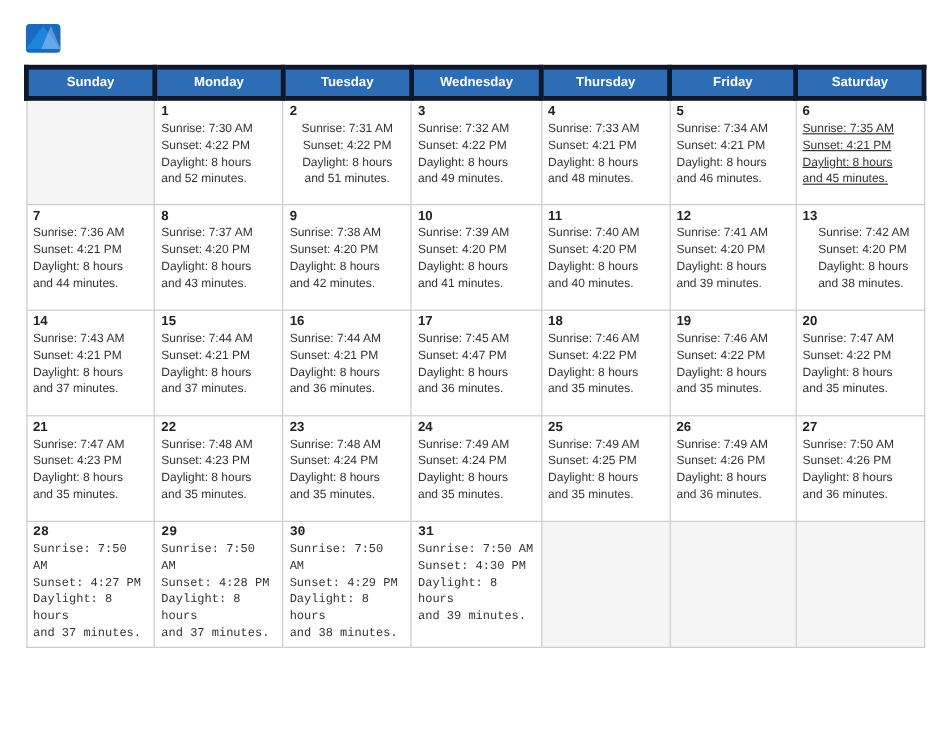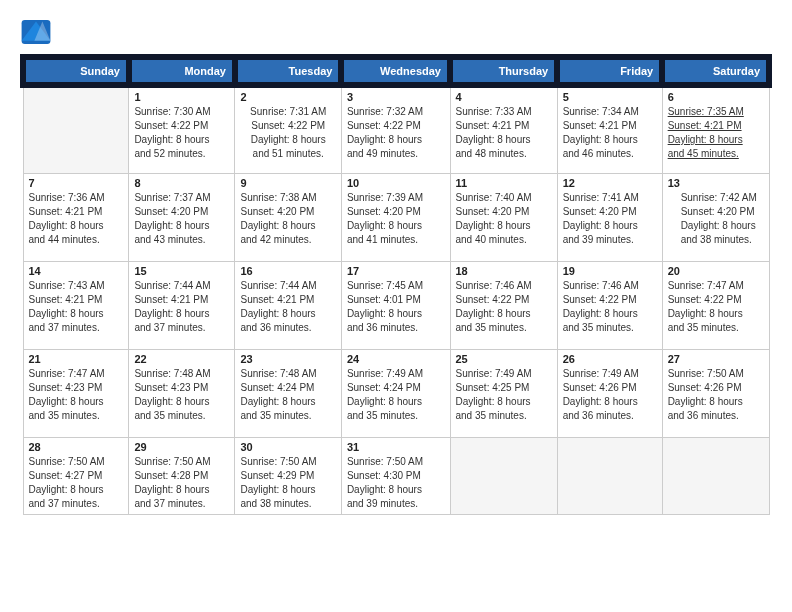--- a/index.html
+++ b/index.html
@@ -51,25 +51,25 @@
       margin-top: 2px;
     }
     .calendar {
       width: 100%;
       border-collapse: collapse;
       font-size: 9.5px;
     }
     .calendar th {
       background: #2d6db5;
       color: #fff;
-      text-align: right;
+      text-align: center;
       padding: 5px 6px;
       font-size: 11px;
       font-weight: bold;
-      border: 6px solid #0f172a;
+      border: 4px solid #0f172a;
     }
     .calendar td {
       border: 1px solid #ccc;
       vertical-align: top;
       padding: 3px 5px;
       width: 113px;
       height: 88px;
       background: #fff;
     }
     .calendar td.empty {
@@ -85,20 +85,21 @@
     .day-info {
       color: #333;
       line-height: 1.4;
       font-size: 10px;
     }
     .week-row td {
       height: 88px;
     }
     .last-row td {
       height: 72px;
+      font-family: Liberation Mono, monospace;
     }
   </style>
 </head>
 <body>
 
 <div class="page">
   <div class="header">
     <div class="logo">
       <svg class="logo-icon" viewBox="0 0 40 34">
         <rect x="2" y="2" width="36" height="30" rx="4" fill="#1a6bbf"></rect>
@@ -243,21 +244,21 @@
           <td>
             <span class="day-number">16</span>
             <div class="day-info" style="white-space: pre-line;">Sunrise: 7:44 AM
 Sunset: 4:21 PM
 Daylight: 8 hours
 and 36 minutes.</div>
           </td>
           <td>
             <span class="day-number">17</span>
             <div class="day-info" style="white-space: pre-line;">Sunrise: 7:45 AM
-Sunset: 4:01 PM
+Sunset: 4:47 PM
 Daylight: 8 hours
 and 36 minutes.</div>
           </td>
           <td>
             <span class="day-number">18</span>
             <div class="day-info" style="white-space: pre-line;">Sunrise: 7:46 AM
 Sunset: 4:22 PM
 Daylight: 8 hours
 and 35 minutes.</div>
           </td>

